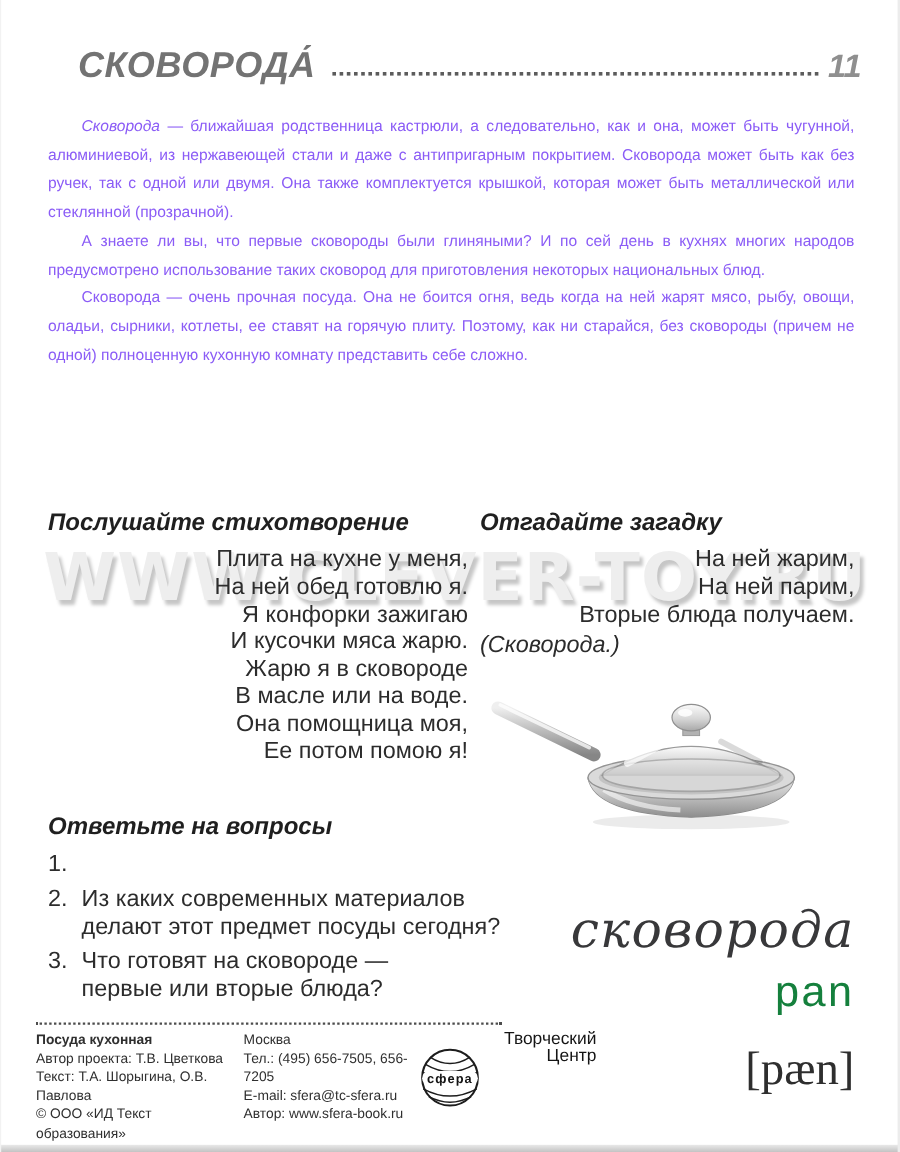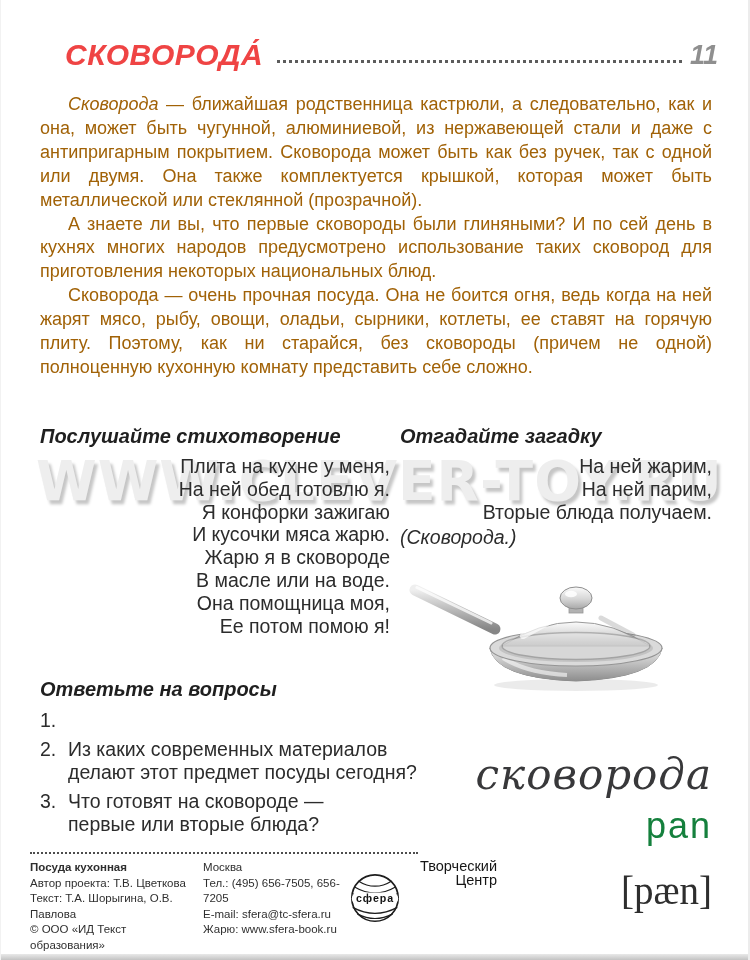--- a/index.html
+++ b/index.html
@@ -14,27 +14,27 @@
   }
   
   .edge-bottom{position:absolute;left:0;bottom:0;width:750px;height:6px;
     background:linear-gradient(#e9e9e9,#c3c3c3);z-index:6;}
   .edge-right{position:absolute;right:0;top:0;width:2px;height:960px;background:#ececec;z-index:6;}
   .edge-left{position:absolute;left:0;top:0;width:1px;height:960px;background:#f2f2f2;z-index:6;}
 
   
   .header{position:absolute;top:40px;left:40px;width:678px;display:flex;align-items:flex-end;z-index:2;}
   .title{font-weight:bold;font-style:italic;font-size:30px;letter-spacing:.5px;
-    color:#ef4444;padding-left:25px;white-space:nowrap;line-height:1;}
+    color:#737373;padding-left:25px;white-space:nowrap;line-height:1;}
   .leader{flex:1;border-bottom:3px dotted #5c5c5c;margin:0 8px 7px 14px;height:0;}
   .pagenum{font-weight:bold;font-style:italic;font-size:27px;color:#8f8f8f;line-height:1;padding-bottom:1px;}
 
   
   .intro{position:absolute;top:93px;left:40px;width:672px;z-index:2;
-    font-size:18px;line-height:23.9px;text-align:justify;color:#a16207;}
+    font-size:13px;line-height:23.9px;text-align:justify;color:#8b5cf6;}
   .intro p{margin:0;text-indent:28px;}
   .lead-italic{font-style:italic;}
 
   
   .watermark{position:absolute;top:449px;left:36px;width:680px;z-index:1;
     font-family:"DejaVu Sans",sans-serif;font-weight:bold;font-size:55px;
     letter-spacing:1px;white-space:nowrap;color:#eeeeee;
     text-shadow:3px 4px 3px #c6c6c6, -1px -1px 1px #ffffff;
     user-select:none;}
 
@@ -186,21 +186,21 @@
       <div class="fcol1">
         <div class="fbold">Посуда кухонная</div>
         <div>Автор проекта: Т.В. Цветкова</div>
         <div>Текст: Т.А. Шорыгина, О.В. Павлова</div>
         <div>© ООО «ИД Текст образования»</div>
       </div>
       <div class="fcol2">
         <div>Москва</div>
         <div>Тел.: (495) 656-7505, 656-7205</div>
         <div>E-mail: sfera@tc-sfera.ru</div>
-        <div>Жарю: www.sfera-book.ru</div>
+        <div>Автор: www.sfera-book.ru</div>
       </div>
       <div class="logo-block">
         <div class="logo-name">
           <div>Творческий</div>
           <div>Центр</div>
         </div>
         <svg class="logo-sphere" viewBox="0 0 60 56" width="56" height="52">
           <circle cx="30" cy="27" r="25" fill="#ffffff" stroke="#1d1d1d" stroke-width="1.8"></circle>
           <path d="M8,15 Q30,28 52,15" fill="none" stroke="#1d1d1d" stroke-width="1.3"></path>
           <path d="M12,8.5 Q30,20 48,8.5" fill="none" stroke="#1d1d1d" stroke-width="1.3"></path>

